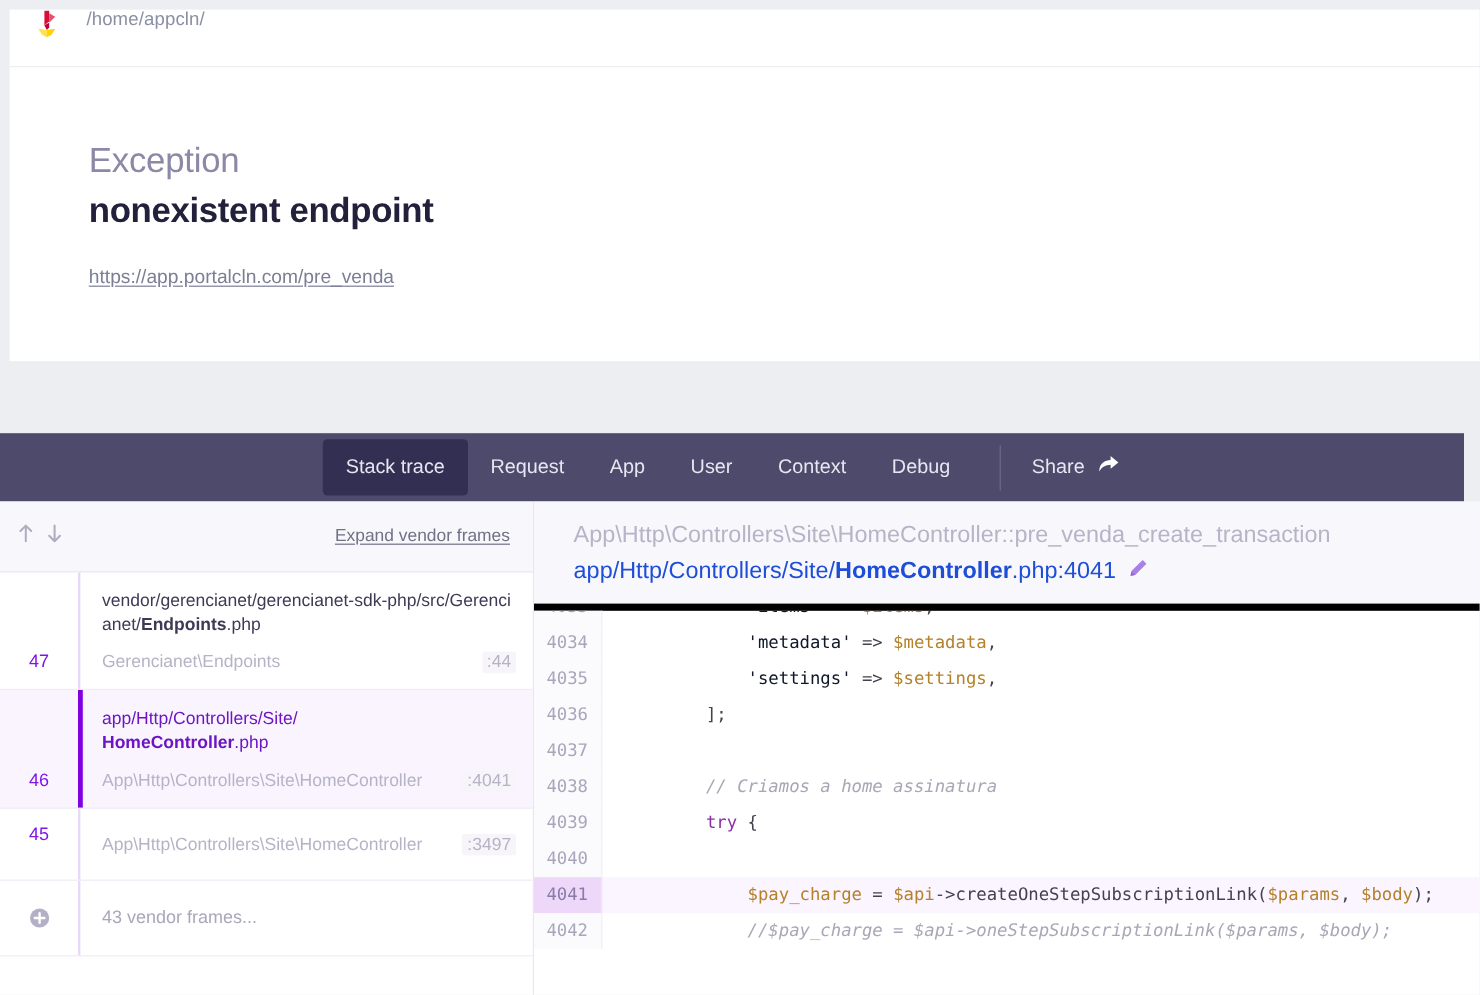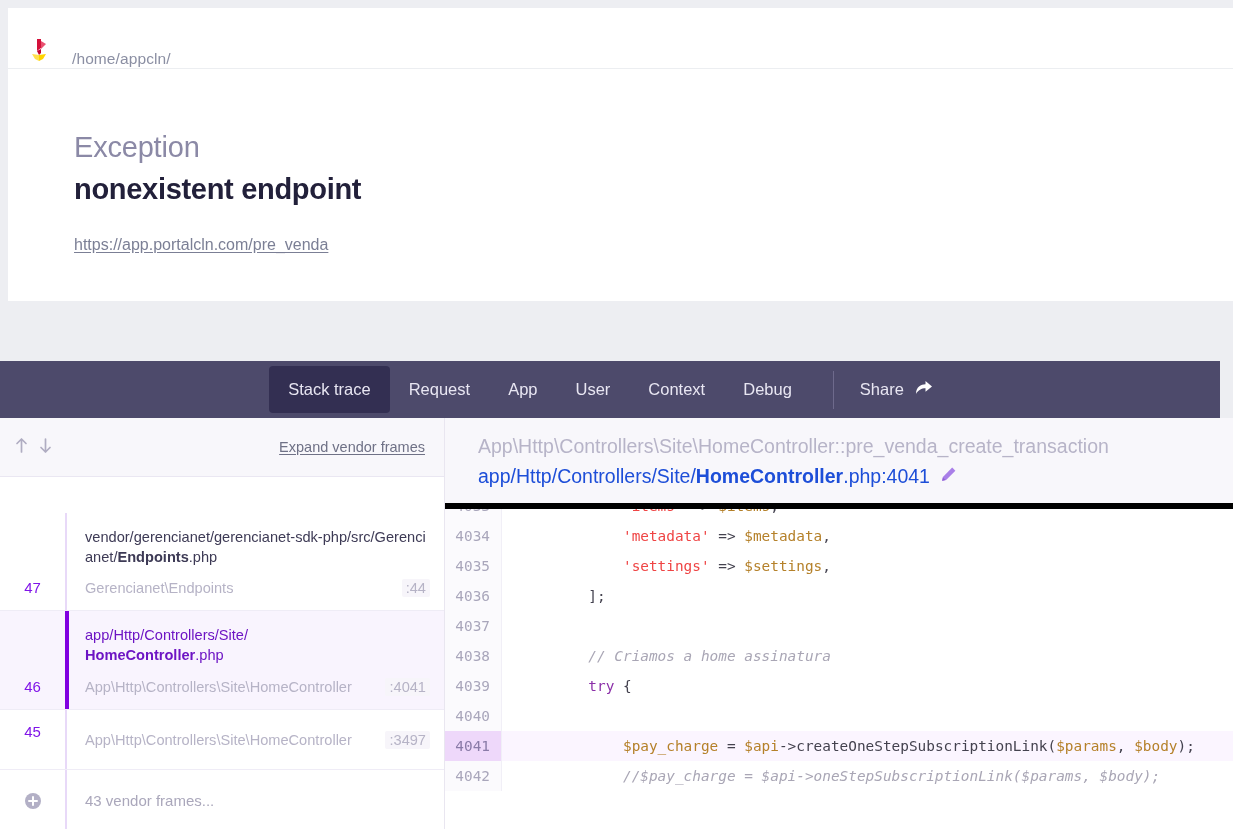--- a/index.html
+++ b/index.html
@@ -20,23 +20,22 @@
     left: 8px;
     right: 0;
     height: 293px;
     background: #ffffff;
   }
 
   .path-bar {
     height: 48px;
     border-bottom: 1px solid #eceef1;
     display: flex;
-    align-items: flex-end;
+    align-items: flex-start;
     padding-left: 20px;
-    margin-top: 13px;
   }
 
   .logo {
     width: 22px;
     height: 30px;
     position: relative;
     margin-right: 22px;
     flex: none;
   }
   .logo svg { display: block; }
@@ -127,21 +126,20 @@
   }
 
   
   .frames {
     width: 445px;
     flex: none;
     background: #ffffff;
     border-right: 1px solid #e9e6f0;
     display: flex;
     flex-direction: column;
-    gap: 36px;
   }
   .frames-header {
     height: 59px;
     flex: none;
     background: #f8f7fb;
     border-bottom: 1px solid #eae7f2;
     display: flex;
     align-items: center;
     padding: 0 19px 0 14px;
   }
@@ -270,21 +268,21 @@
     text-align: right;
     padding-right: 11px;
     color: #a9a6bb;
     background: #fbfafd;
     border-right: 1px solid #f1eff7;
     user-select: none;
   }
   .code-line.hl .ln { background: #eed8fa; color: #8a7ba8; }
   .src { padding-left: 17px; color: #44424f; }
 
-  .tok-str { color: #ef4444; }
+  .tok-str { color: #0f172a; }
   .tok-var { color: #b5812a; }
   .tok-kw  { color: #8b2fa8; }
   .tok-com { color: #a9a6b5; font-style: italic; }
   .tok-fn  { color: #44424f; }
 </style>
 </head>
 <body>
 
 <div class="top-card">
 

